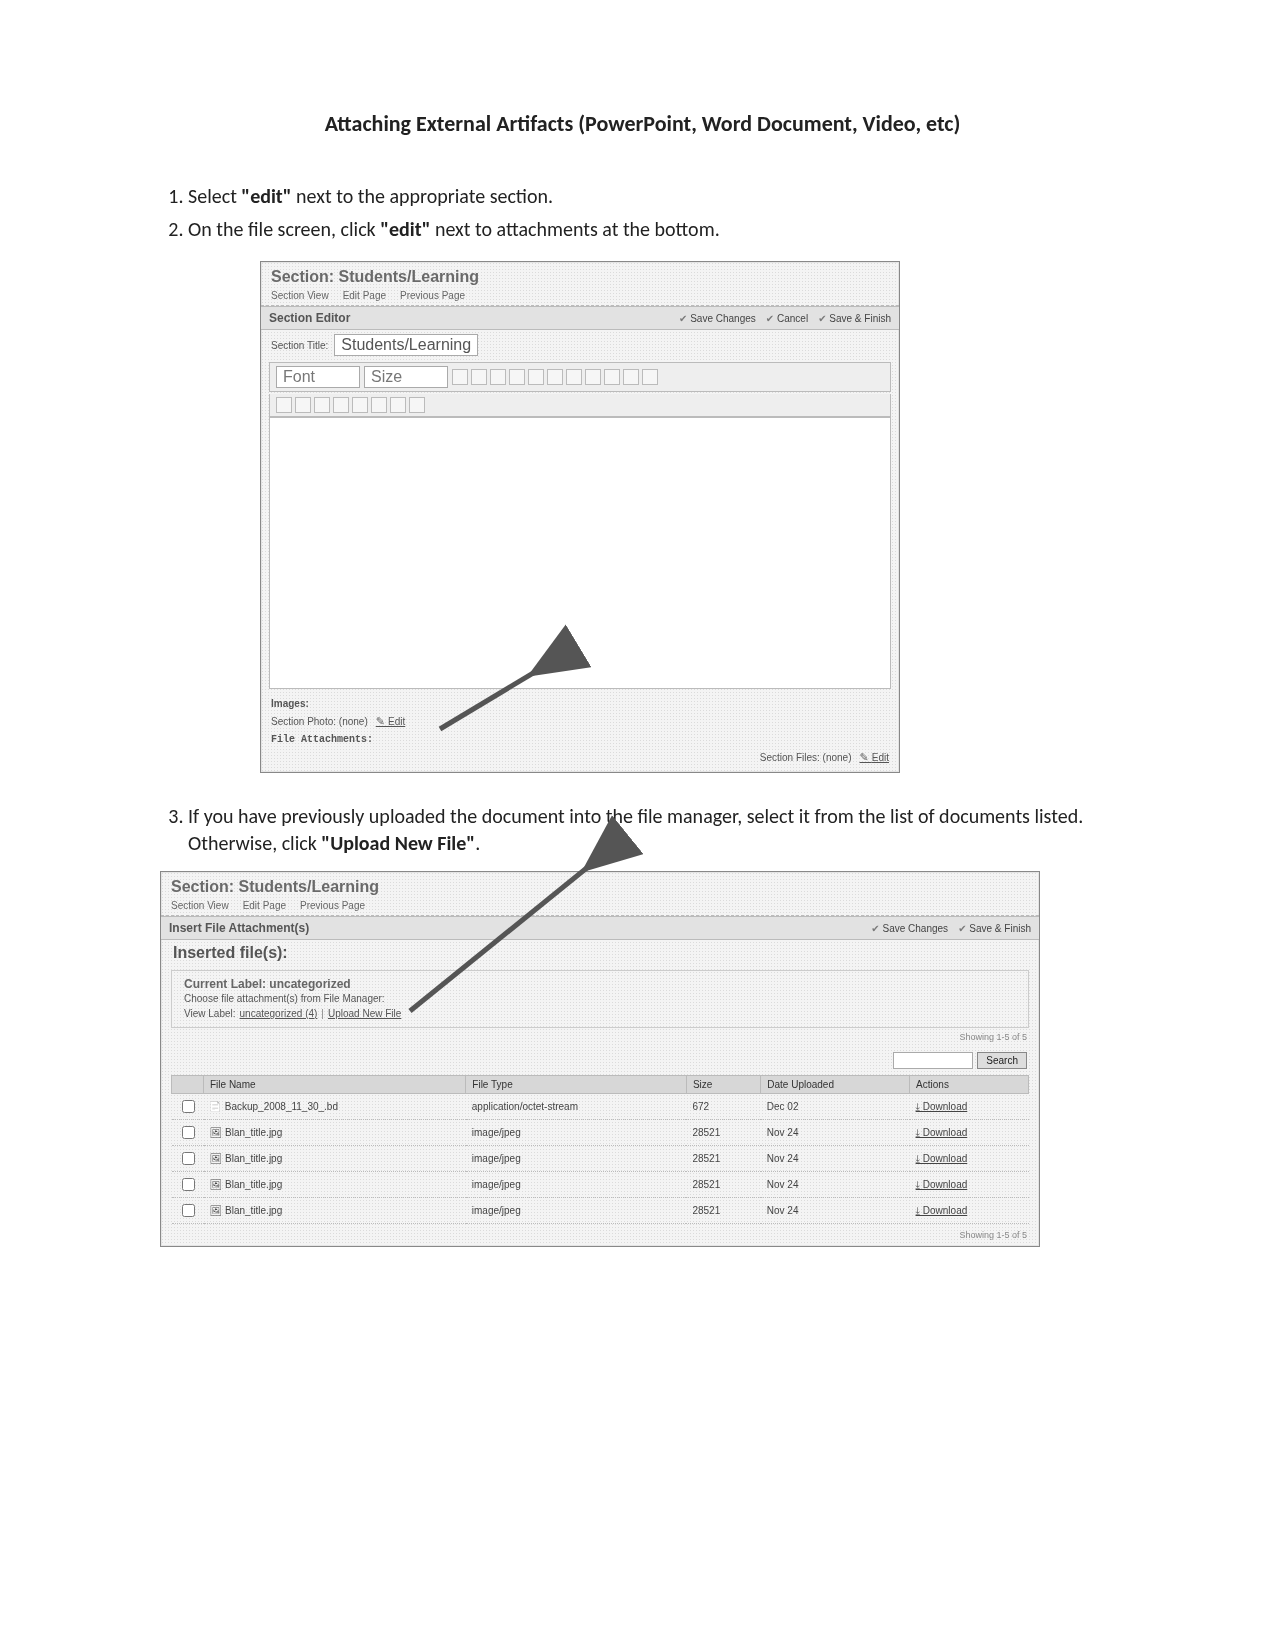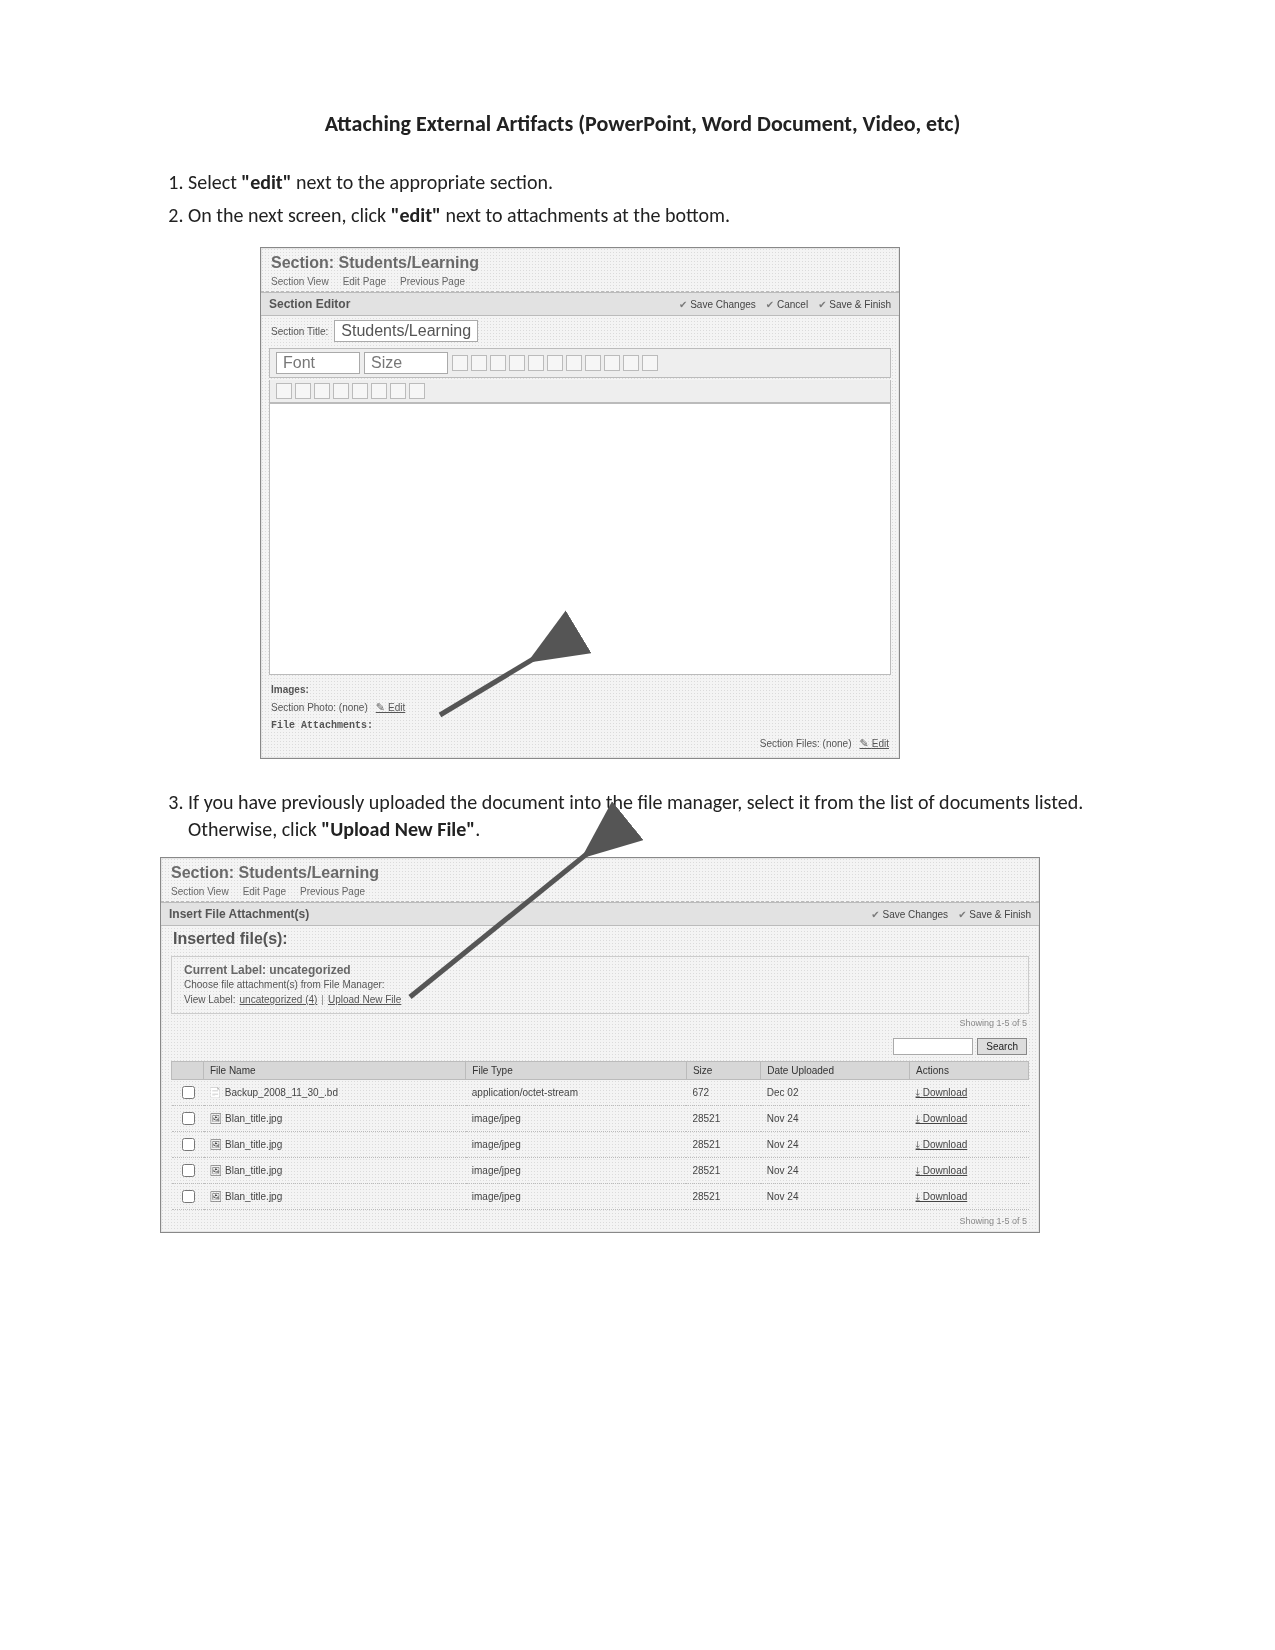--- a/index.html
+++ b/index.html
@@ -4,21 +4,21 @@
 <style>
   html, body { margin: 0; padding: 0; background: #fff; }
   body {
     width: 1275px; height: 1650px;
     font-family: Calibri, Arial, sans-serif;
     color: #222;
   }
   .page { padding: 110px 140px 0 150px; }
   .title {
     text-align: center; font-weight: bold; font-size: 22px;
-    margin-bottom: 32px;
+    margin-bottom: 46px;
   }
   ol.steps { margin: 0 0 0 10px; padding: 0 0 0 28px; font-size: 20px; }
   ol.steps li { margin-bottom: 6px; line-height: 1.35; }
   .bold { font-weight: bold; }
 
   
   .shot {
     border: 1px solid #888; background: #f4f4f4;
     box-shadow: 0 0 0 1px #e4e4e4 inset;
     font-family: Verdana, Arial, sans-serif;
@@ -87,21 +87,21 @@
 
 <div class="page">
 
   <div class="title">Attaching External Artifacts (PowerPoint, Word Document, Video, etc)</div>
 
   <ol class="steps">
     <li>
       <span>Select </span><span class="bold">"edit"</span><span> next to the appropriate section.</span>
     </li>
     <li>
-      <span>On the next screen, click </span><span class="bold">"edit"</span><span> next to attachments at the bottom.</span>
+      <span>On the file screen, click </span><span class="bold">"edit"</span><span> next to attachments at the bottom.</span>
     </li>
   </ol>
 
   <div class="wrap" style="margin:18px 0 30px 110px; width:640px;">
     <div class="shot halftone">
       <div class="sec-title">Section: Students/Learning</div>
       <div class="tabs">
         <span>Section View</span>
         <span>Edit Page</span>
         <span>Previous Page</span>

